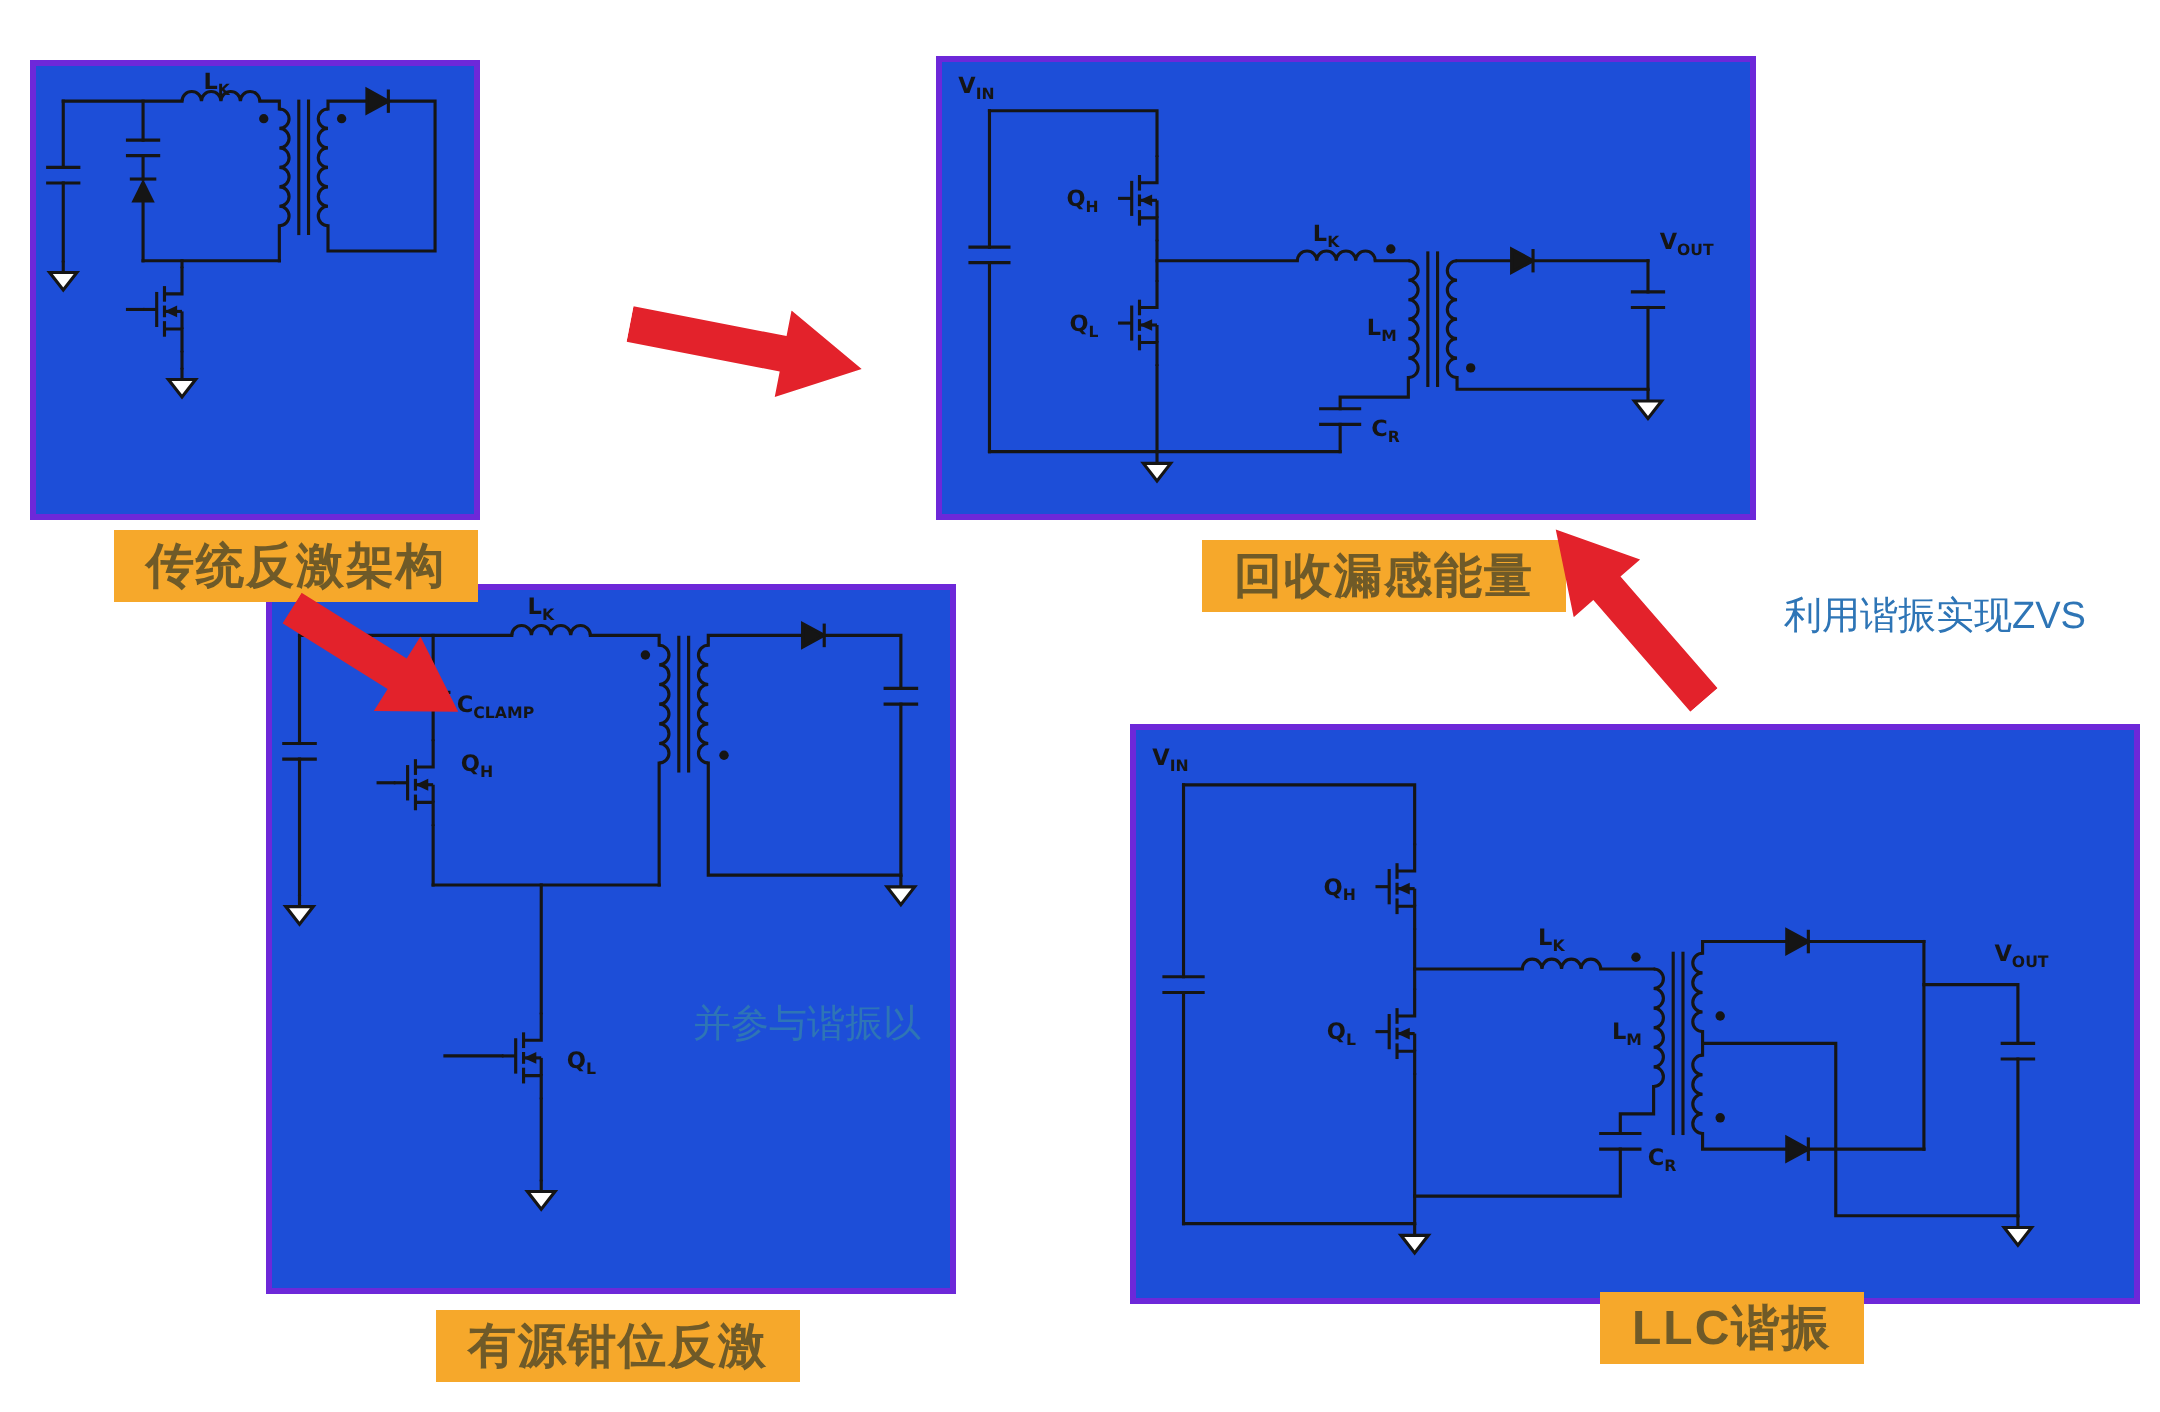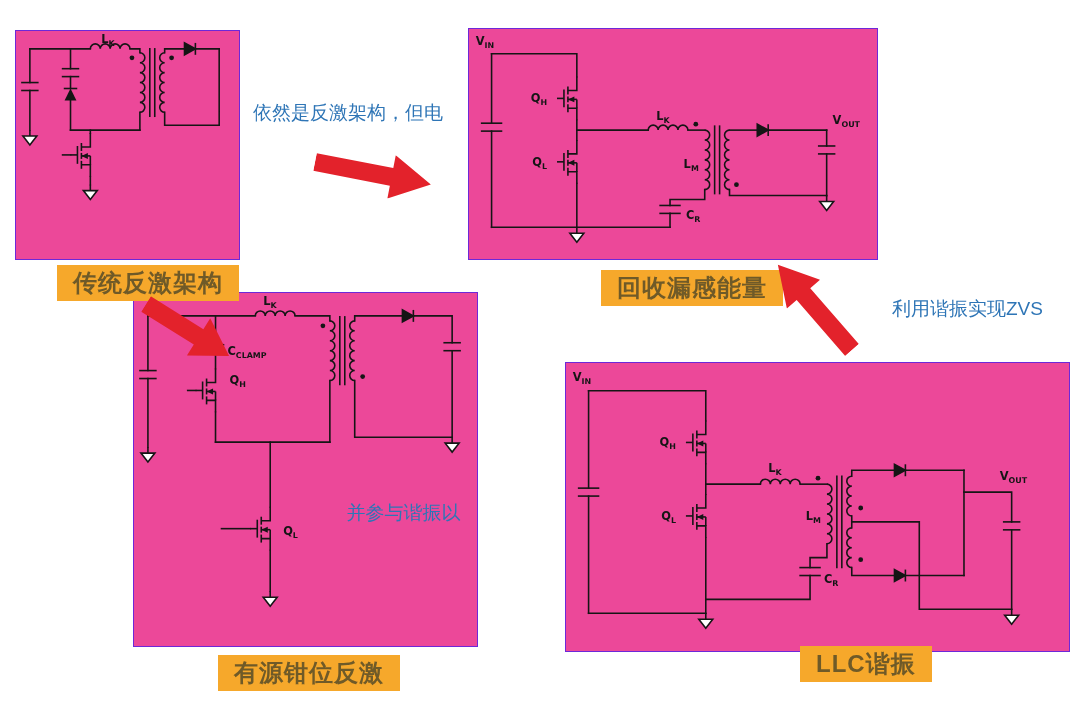--- a/index.html
+++ b/index.html
@@ -1,20 +1,20 @@
 <!DOCTYPE html>
 <html><head>
 <meta charset="utf-8">
 <style>
   html,body{margin:0;padding:0}
   body{
     width:1080px;height:706px;position:relative;background:#ffffff;
     font-family:"Liberation Sans","DejaVu Sans",sans-serif;overflow:hidden;
   }
-  .panel{position:absolute;background:#ec4899;border:1px solid #6d28d9;box-sizing:border-box}
+  .panel{position:absolute;background:#1d4ed8;border:3px solid #6d28d9;box-sizing:border-box}
   .panel svg{width:100%;height:100%;display:block}
   .circuit line,.circuit polyline{stroke:#151515;stroke-width:1.6;fill:none;stroke-linecap:square}
   .dot{fill:#151515;stroke:none}
   .clabel{font-family:"DejaVu Sans",sans-serif;font-size:11.5px;font-weight:bold;fill:#151515}
   .clabel .sub{font-size:8px}
   .badge{
     position:absolute;background:#F6A82B;color:#6F5A28;
     font-size:24px;font-weight:bold;padding:2px 16px;letter-spacing:1px;white-space:nowrap;
   }
   .note{position:absolute;color:#2E75B6;font-size:19px;line-height:1.42;text-align:center;white-space:nowrap}
@@ -240,21 +240,20 @@
     <text class="clabel" x="436" y="118"><tspan>V</tspan><tspan class="sub" dy="3">OUT</tspan></text>
   </svg>
 </div>
 
 <div class="badge" style="left:57px;top:265px">传统反激架构</div>
 <div class="badge" style="left:601px;top:270px">回收漏感能量</div>
 <div class="badge" style="left:218px;top:655px">有源钳位反激</div>
 <div class="badge" style="left:800px;top:646px">LLC谐振</div>
 
 <div class="note" style="left:253px;top:100px;width:185px">
-  <div>依然是反激架构，但电</div>
 </div>
 <div class="note" style="left:336px;top:500px;width:135px">
   <div>并参与谐振以</div>
 </div>
 <div class="note" style="left:892px;top:296px">利用谐振实现ZVS</div>
 
 <div class="arrow" style="left:315px;top:140px;transform:rotate(11deg)">
   <svg width="120" height="44" viewBox="0 0 120 44">
       <polygon points="0,13 78,13 78,0 118,22 78,44 78,31 0,31"></polygon>
     </svg>

